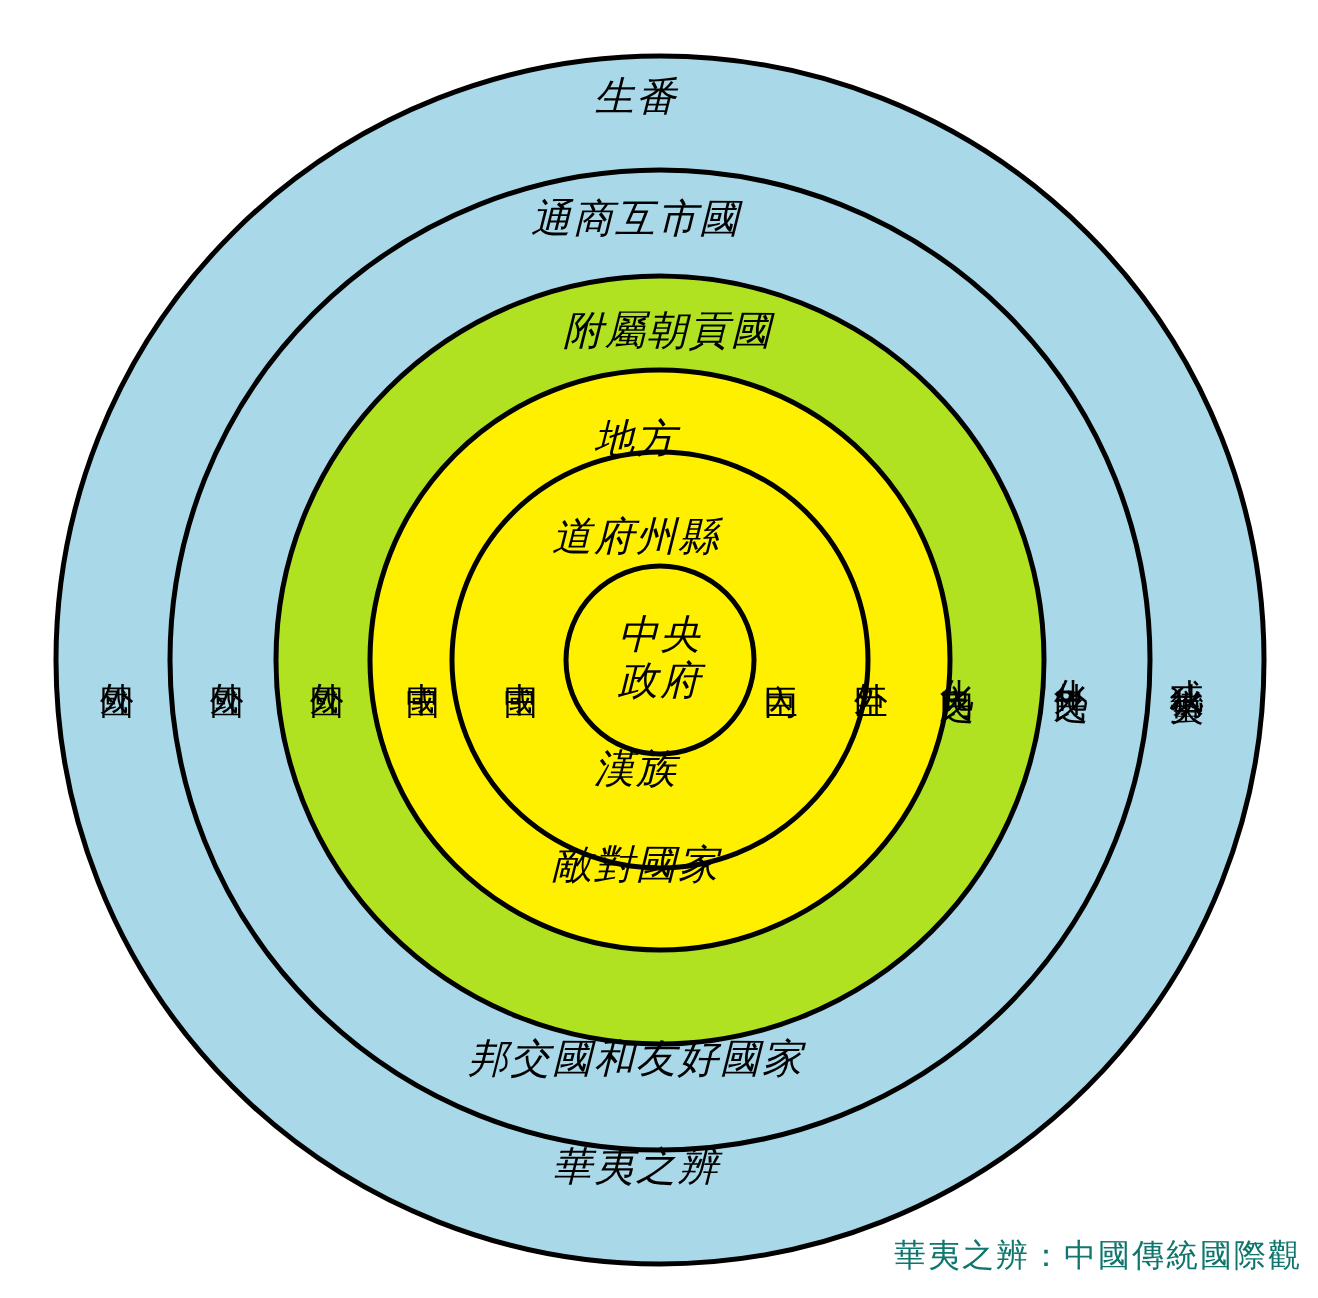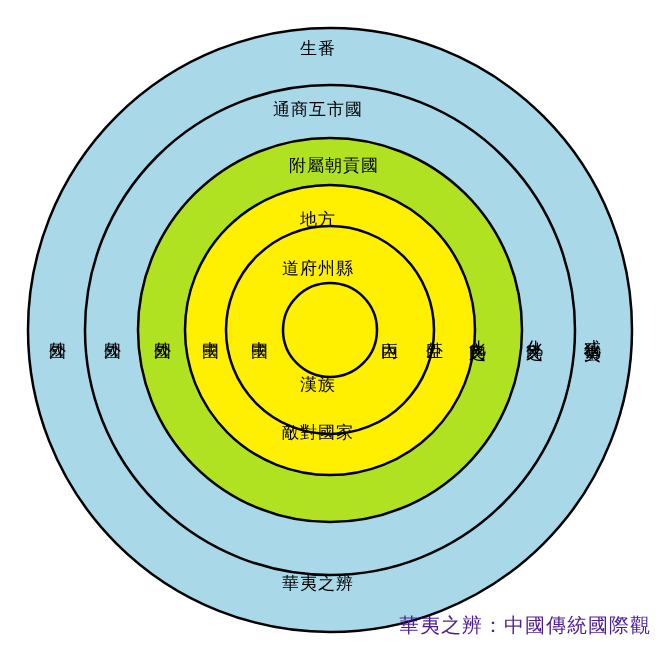--- a/index.html
+++ b/index.html
@@ -51,21 +51,22 @@
     color: #000;
     font-family: "DejaVu Sans", "Liberation Sans", sans-serif;
     font-weight: 400;
     letter-spacing: 1px;
     transform: translate(-50%, -50%);
     pointer-events: auto;
   }
 
   
   .lbl.h {
-    font-size: 17px;
+    font-size: 20px;
+    font-style: italic;
   }
 
   
   .lbl.v {
     writing-mode: vertical-rl;
     text-orientation: upright;
     font-size: 17px;
     letter-spacing: 2px;
     line-height: 1.05;
   }
@@ -76,23 +77,23 @@
     line-height: 1.15;
     white-space: normal;
     width: 62px;
   }
 
   
   #caption {
     position: absolute;
     right: 8px;
     bottom: 10px;
-    font-size: 20px;
+    font-size: 16px;
     letter-spacing: 1px;
-    color: #4c1d95;
+    color: #0f766e;
     white-space: nowrap;
     font-family: "DejaVu Sans", "Liberation Sans", sans-serif;
   }
 
   
   #watermark {
     position: absolute;
     left: 22px;
     bottom: 28px;
     width: 150px;
@@ -139,23 +140,25 @@
   </svg>
 
   <div class="label-layer">
 
     <div class="lbl h" style="left:318px; top:48px;">生番</div>
     <div class="lbl h" style="left:318px; top:109px;">通商互市國</div>
     <div class="lbl h" style="left:318px; top:165px;margin-left:16px;">附屬朝貢國</div>
     <div class="lbl h" style="left:318px; top:219px;">地方</div>
     <div class="lbl h" style="left:318px; top:268px;">道府州縣</div>
 
+    <div class="lbl h two-line" style="left:330px; top:329px;">中央政府</div>
 
     <div class="lbl h" style="left:318px; top:384px;">漢族</div>
     <div class="lbl h" style="left:318px; top:432px;">敵對國家</div>
+    <div class="lbl h" style="left:318px; top:529px;">邦交國和友好國家</div>
     <div class="lbl h" style="left:318px; top:583px;">華夷之辨</div>
 
     <div class="lbl v" style="left:57px; top:330px;">外國</div>
     <div class="lbl v" style="left:112px; top:330px;">外國</div>
     <div class="lbl v" style="left:162px; top:330px;">外國</div>
     <div class="lbl v" style="left:210px; top:330px;">中國</div>
     <div class="lbl v" style="left:259px; top:330px;">中國</div>
 
     <div class="lbl v" style="left:389px; top:330px;">內臣</div>
     <div class="lbl v" style="left:434px; top:330px;">外臣</div>

